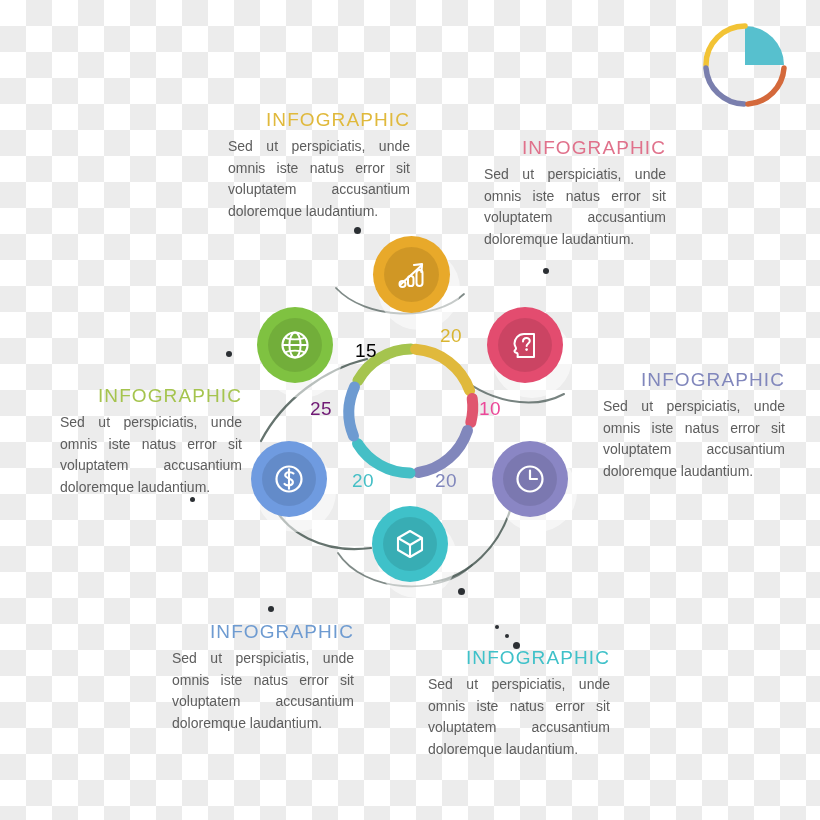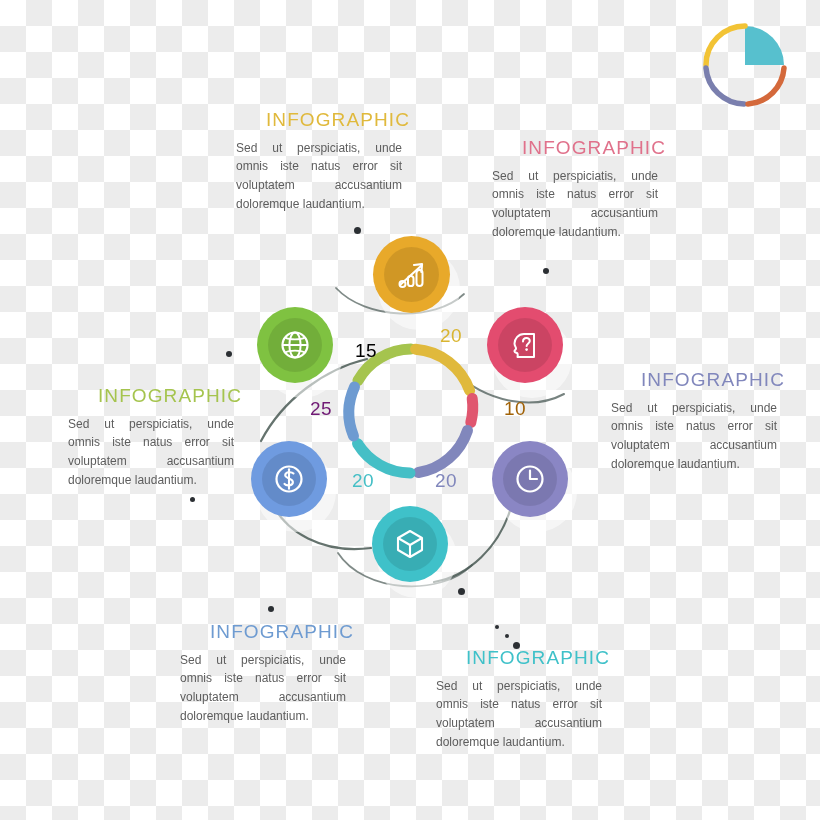--- a/index.html
+++ b/index.html
@@ -17,22 +17,22 @@
   }
   #stage{position:absolute;inset:0;width:820px;height:820px;}
 
   
   .tblock{position:absolute;}
   .tblock .htitle{
     font-size:19px;letter-spacing:1.1px;font-weight:400;
     margin:0 0 5px 0;line-height:1.1;
   }
   .tblock .hbody{
-    font-size:12px;line-height:1.55;color:#5d5d5d;
-    text-align:justify;margin:8px;
+    font-size:14px;line-height:1.55;color:#5d5d5d;
+    text-align:justify;margin:0;
   }
   .ta-center .htitle{text-align:right;}
 
   
   .bubble{position:absolute;border-radius:50%;display:flex;align-items:center;justify-content:center;}
   .bubble .inner{
     position:absolute;border-radius:50%;
     width:72%;height:72%;
     background:rgba(0,0,0,0.10);
   }
@@ -114,21 +114,21 @@
 
     <path d="M 137.5 100.5 A 62 62 0 0 1 88.5 142.5" fill="none" stroke="#8187BC" stroke-width="11" stroke-linecap="round"></path>
 
     <path d="M 80 143 A 62 62 0 0 1 27.5 113.5" fill="none" stroke="#45BFC6" stroke-width="11" stroke-linecap="round"></path>
 
     <path d="M 23.5 106 A 62 62 0 0 1 24.5 57" fill="none" stroke="#6E9BD1" stroke-width="11" stroke-linecap="round"></path>
   </svg>
 
   <div class="num" style="left:355px;top:340px;color:#000000;">15</div>
   <div class="num" style="left:440px;top:325px;color:#D9B531;">20</div>
-  <div class="num" style="left:504px;top:398px;color:#a16207;">10</div>
+  <div class="num" style="left:479px;top:398px;color:#ec4899;">10</div>
   <div class="num" style="left:435px;top:470px;color:#8187BC;">20</div>
   <div class="num" style="left:352px;top:470px;color:#45BFC6;">20</div>
   <div class="num" style="left:310px;top:398px;color:#701a75;">25</div>
 
   <div class="shadowdisc" style="left:378px;top:248px;width:82px;height:82px;"></div>
   <div class="bubble" style="left:373px;top:236px;width:77px;height:77px;background:#E8A92A;">
     <div class="inner"></div>
     <svg width="36" height="36" viewBox="0 0 36 36">
       <path d="M6 28 L27 9" stroke="#ffffff" stroke-width="2.2" fill="none" stroke-linecap="round"></path>
       <path d="M20 8 L28 7.2 L27.4 15" fill="none" stroke="#ffffff" stroke-width="2.2" stroke-linecap="round" stroke-linejoin="round"></path>

